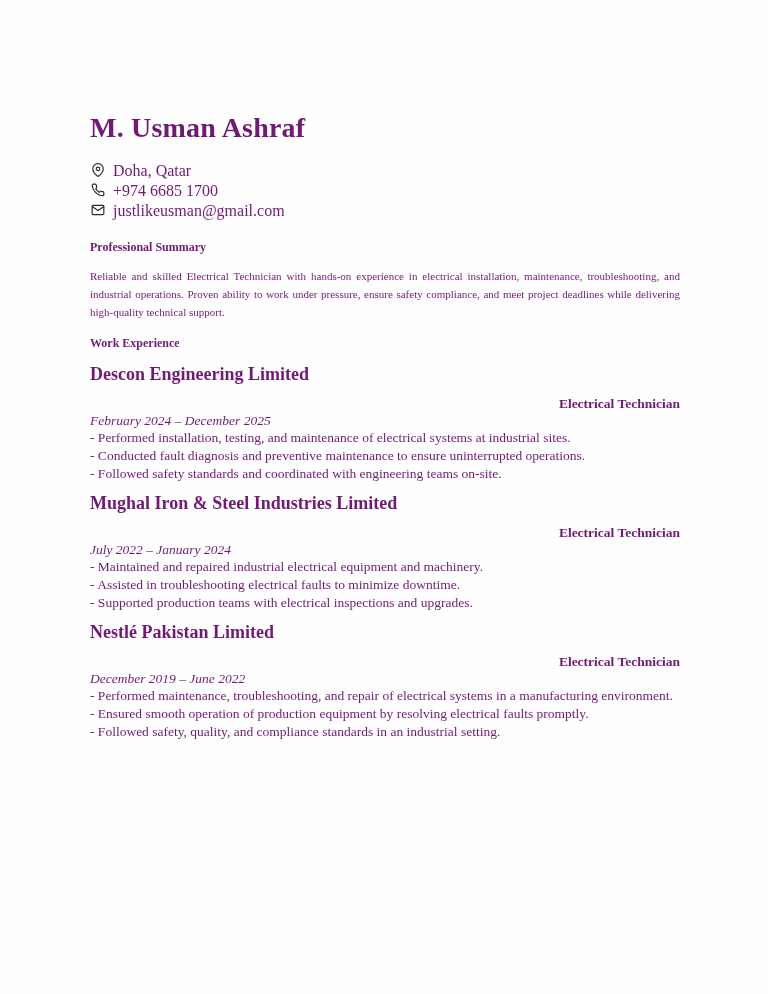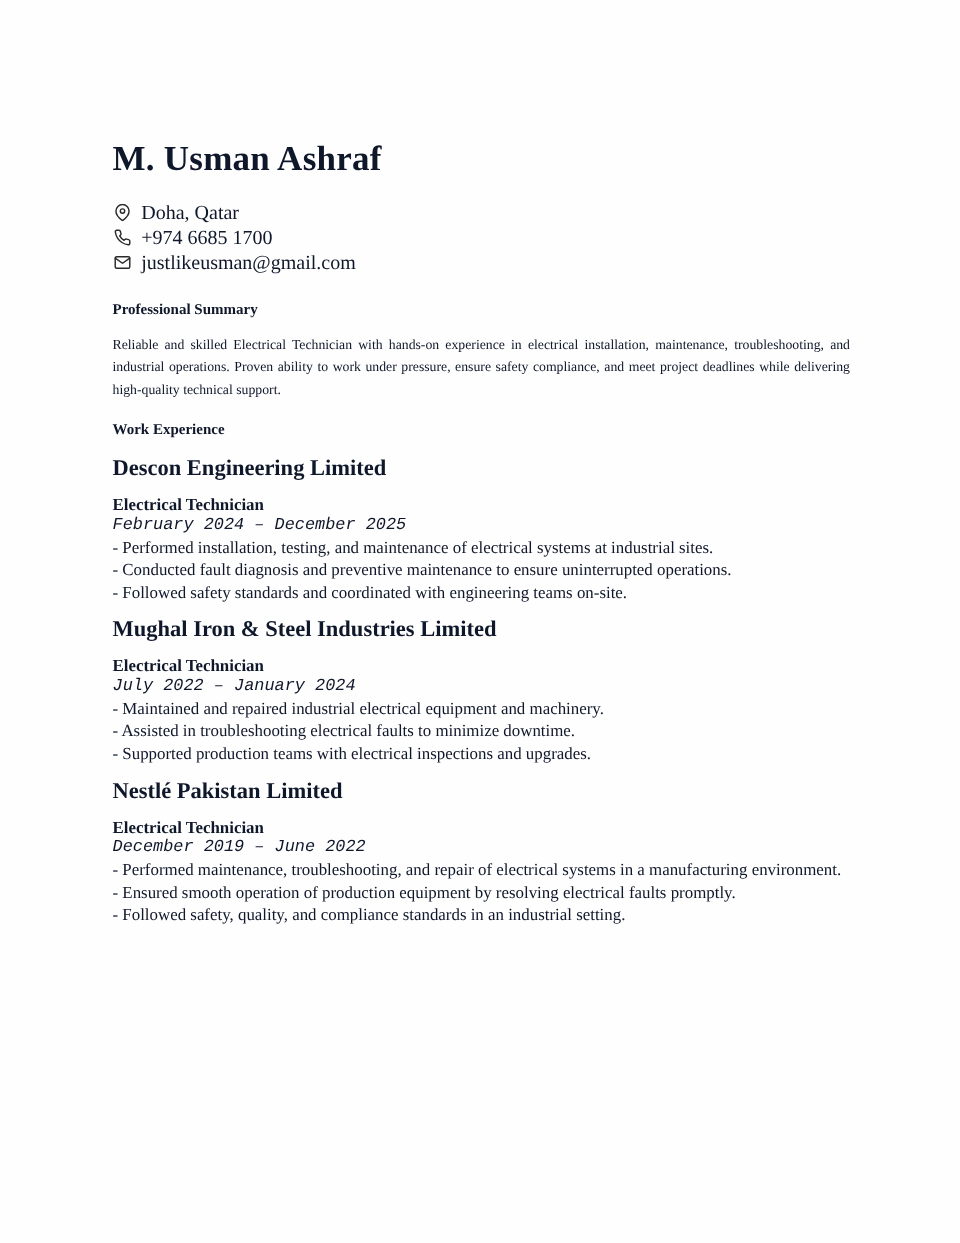--- a/index.html
+++ b/index.html
@@ -8,21 +8,21 @@
     background: #ffffff;
   }
   .page {
     position: relative;
     width: 768px;
     height: 994px;
     background: #fefefe;
     box-sizing: border-box;
     padding: 110px 88px 0 90px;
     font-family: "Liberation Serif", "DejaVu Serif", serif;
-    color: #0f172a;
+    color: #701a75;
     overflow: hidden;
   }
   .name {
     font-size: 28px;
     font-weight: bold;
     line-height: 36px;
     margin: 0;
     letter-spacing: 0.2px;
   }
   .contact {
@@ -68,27 +68,27 @@
     font-size: 18px;
     font-weight: bold;
     line-height: 20px;
     margin: 10px 0 0 0;
   }
   .job-title {
     margin: 11px 0 0 0;
     font-size: 13.5px;
     font-weight: bold;
     line-height: 17px;
+    text-align: right;
   }
   .job-dates {
     margin: 0;
     font-size: 13.5px;
     font-style: italic;
     line-height: 17px;
-    font-family: Liberation Mono, monospace;
   }
   .bullet {
     margin: 0;
     font-size: 13.5px;
     line-height: 18px;
   }
   .spacer-top {
     margin-top: 10px;
   }
 </style>

